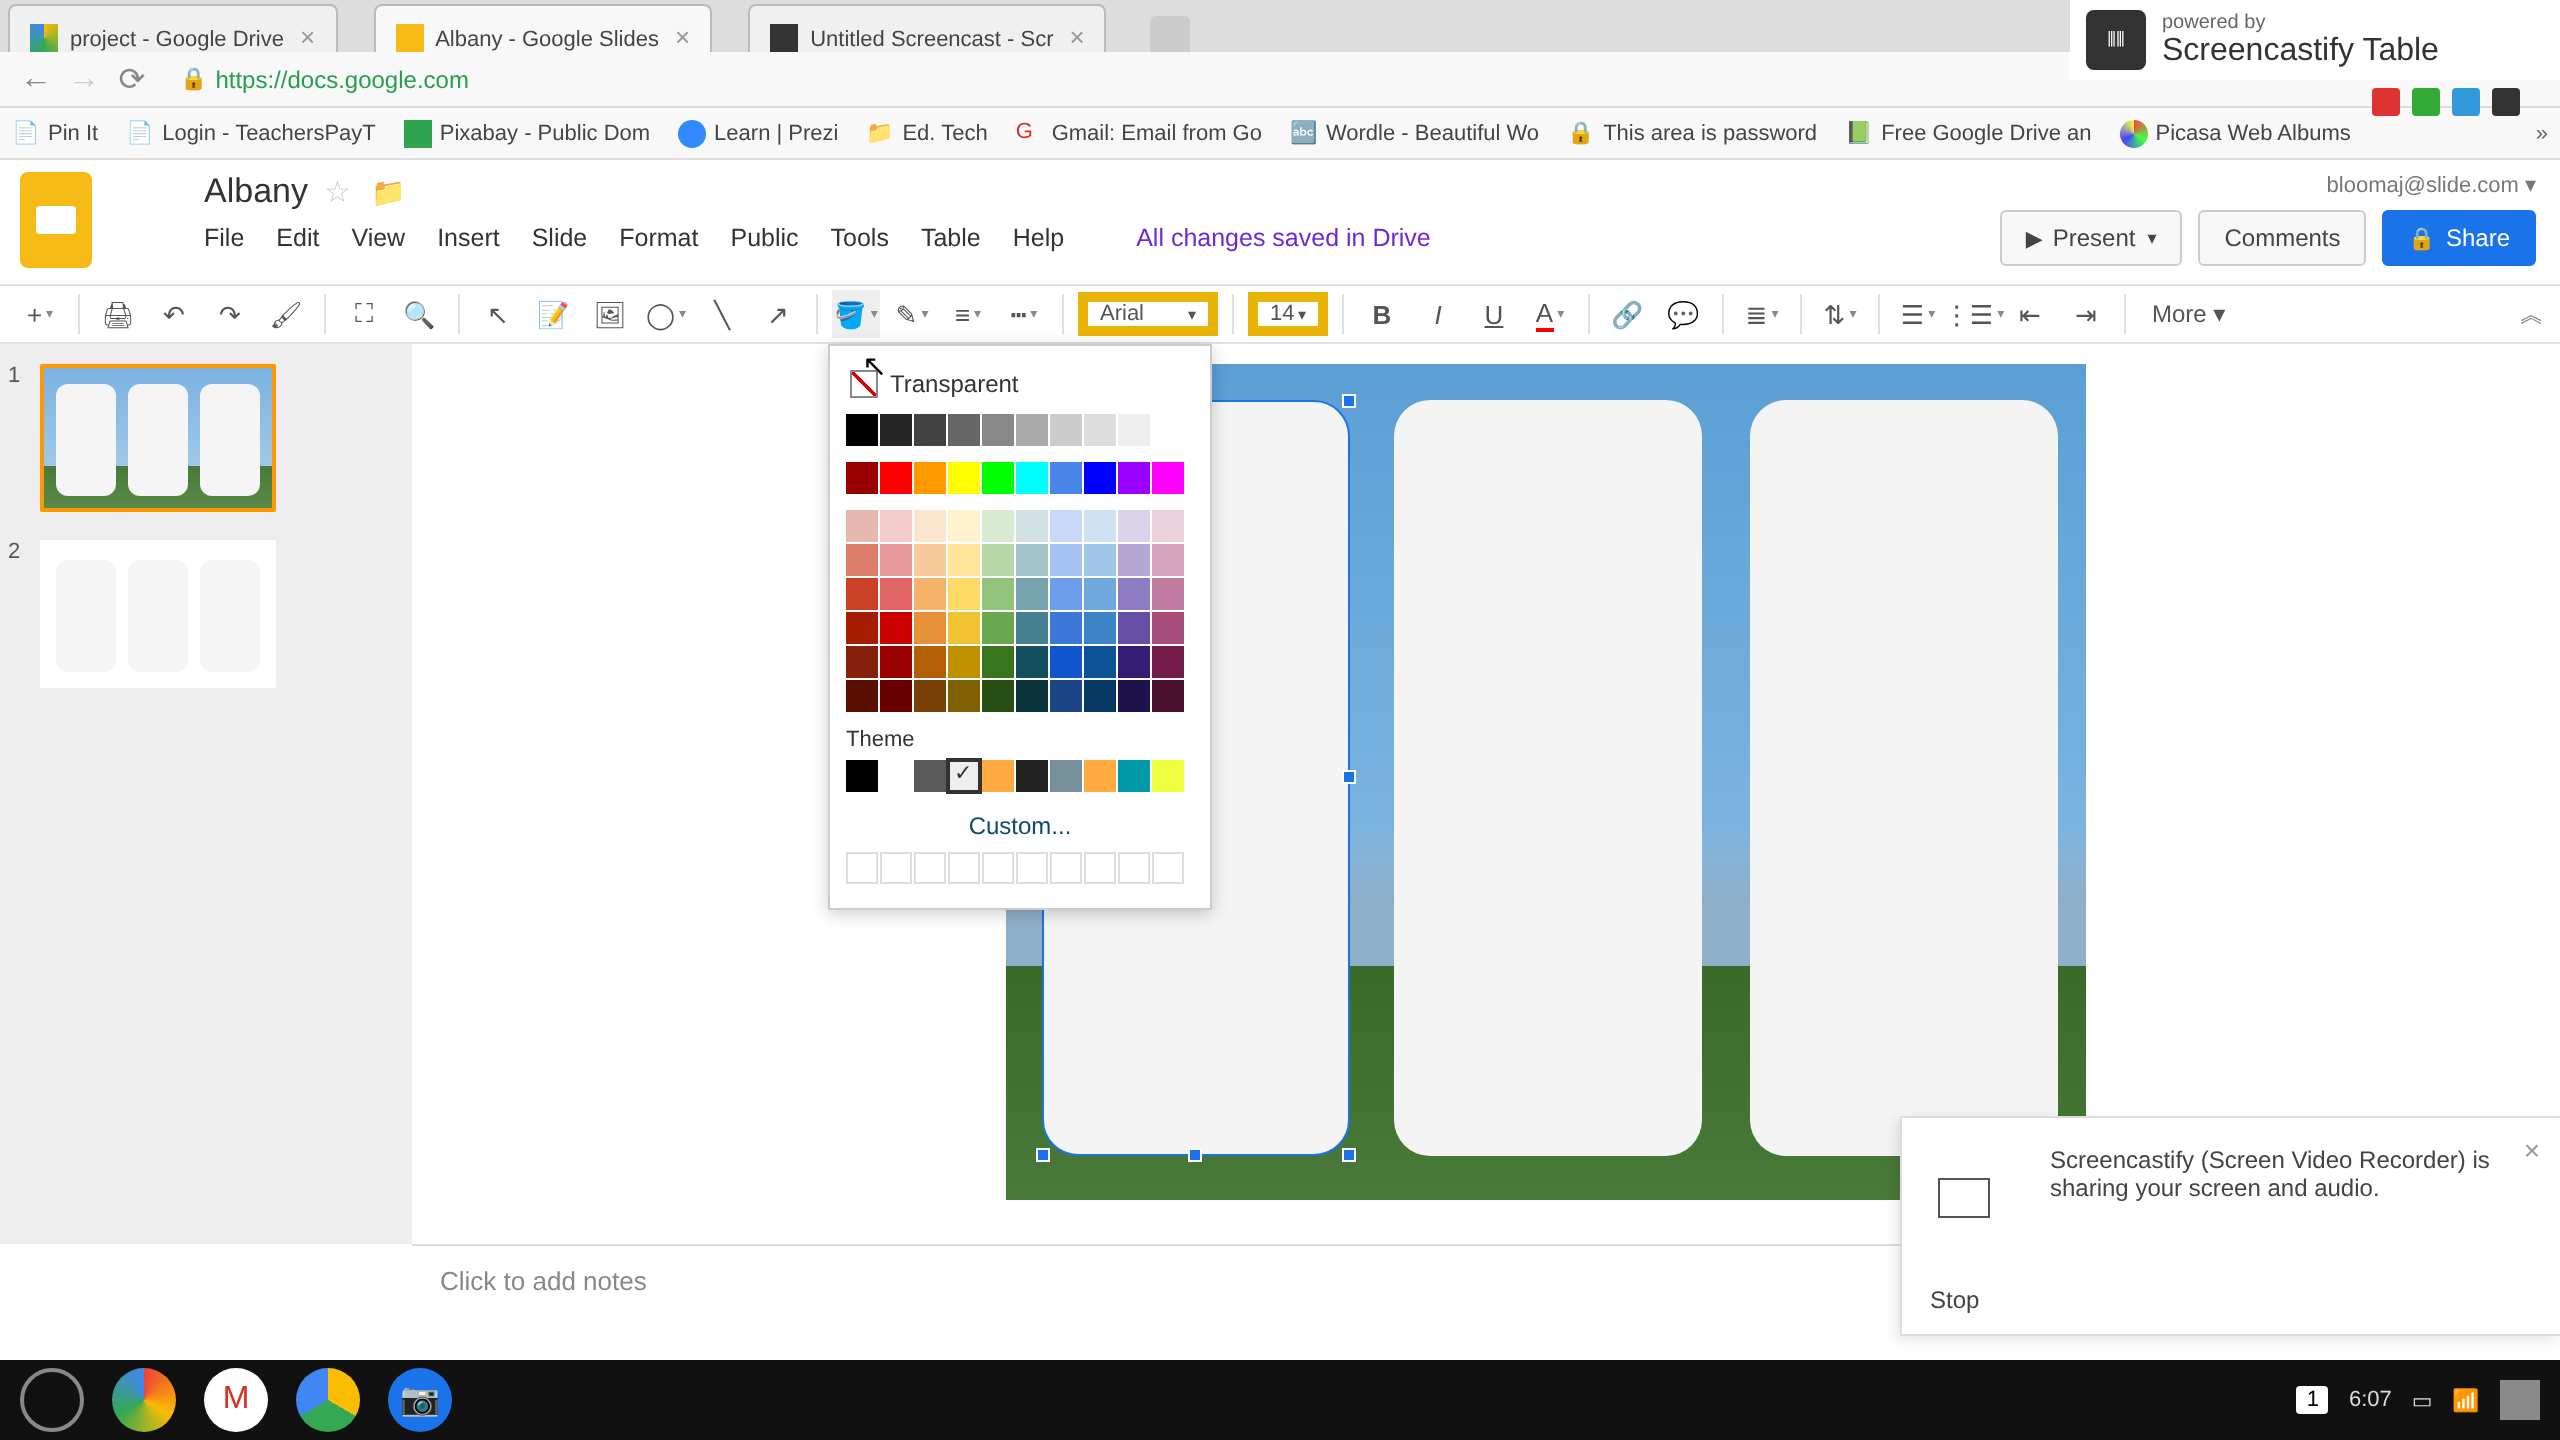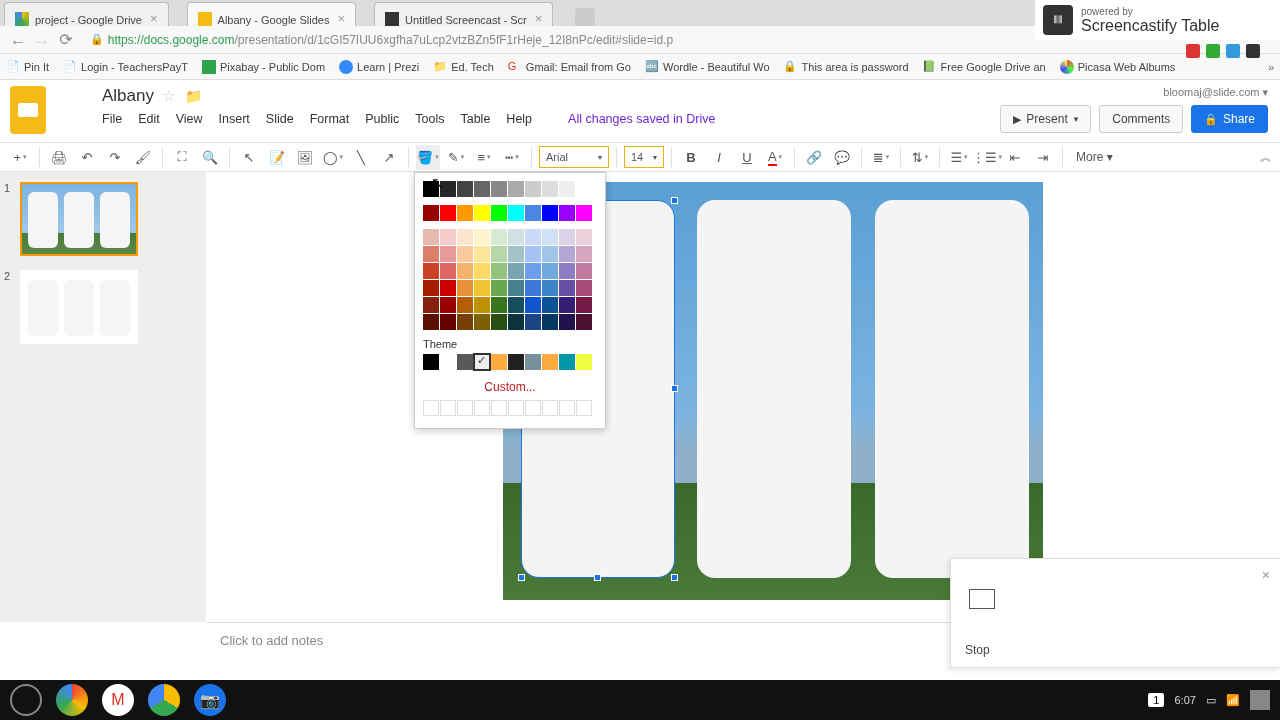--- a/index.html
+++ b/index.html
@@ -41,21 +41,21 @@
 .hbtn { height: 28px; padding: 0 12px; border: 1px solid #ccc; border-radius: 3px; font-size: 12px; color: #444; display: flex; align-items: center; background: #f8f8f8; }
 .hbtn.blue { background: #1a73e8; color: #fff; border-color: #1a73e8; }
 .hbtn-icon { margin-right: 5px; font-size: 11px; }
 .hbtn.split::after { content: "▾"; margin-left: 6px; font-size: 9px; }
 
 
 .toolbar { height: 30px; border-top: 1px solid #e0e0e0; border-bottom: 1px solid #e0e0e0; display: flex; align-items: center; padding: 0 8px; gap: 4px; position: relative; }
 .tbtn { width: 24px; height: 24px; display: flex; align-items: center; justify-content: center; color: #555; font-size: 13px; }
 .tbtn.dd::after { content: "▾"; font-size: 7px; margin-left: 2px; color: #888; }
 .tsep { width: 1px; height: 20px; background: #e0e0e0; margin: 0 3px; }
-.font-sel { width: 70px; height: 22px; border: 1px solid #eab308; font-size: 11px; padding: 0 6px; display: flex; align-items: center; color: #555; }
+.font-sel { width: 70px; height: 22px; border: 5px solid #eab308; font-size: 11px; padding: 0 6px; display: flex; align-items: center; color: #555; }
 .font-sel::after { content: "▾"; margin-left: auto; font-size: 8px; }
 .size-sel { width: 40px; }
 .more-btn { font-size: 12px; color: #555; padding: 0 6px; }
 .expand-chevron { margin-left: auto; color: #888; font-size: 12px; }
 
 
 .workspace { display: flex; height: 450px; }
 .filmstrip { width: 206px; background: #eee; padding: 10px 16px; overflow-y: auto; }
 .slide-thumb { position: relative; margin-bottom: 14px; }
 .slide-num { position: absolute; left: -12px; top: 0; font-size: 11px; color: #555; }
@@ -86,21 +86,21 @@
 .color-picker { position: absolute; top: 172px; left: 414px; width: 192px; background: #fff; border: 1px solid #ccc; box-shadow: 0 2px 8px rgba(0,0,0,0.2); padding: 8px 8px 12px; z-index: 100; }
 .cp-transparent { display: flex; align-items: center; font-size: 12px; color: #333; padding: 4px 2px 8px; }
 .cp-trans-icon { width: 14px; height: 14px; margin-right: 6px; border: 1px solid #888; background: linear-gradient(45deg, #fff 45%, #d00 45%, #d00 55%, #fff 55%); }
 .swatch-grid { display: flex; flex-wrap: wrap; gap: 1px; margin-bottom: 8px; }
 .swatch { width: 16px; height: 16px; }
 .cp-label { font-size: 11px; color: #333; margin: 4px 0; }
 .theme-row { display: flex; gap: 1px; margin-bottom: 10px; }
 .theme-sw { width: 16px; height: 16px; }
 .theme-sw.sel { outline: 2px solid #333; outline-offset: -1px; position: relative; }
 .theme-sw.sel::after { content: "✓"; position: absolute; font-size: 11px; color: #333; left: 3px; top: 0; }
-.custom-label { text-align: center; font-size: 12px; color: #b91c1c; margin-bottom: 6px; }
+.custom-label { text-align: center; font-size: 12px; color: #0c4a6e; margin-bottom: 6px; }
 .custom-row { display: flex; gap: 1px; }
 .custom-sw { width: 16px; height: 16px; border: 1px solid #ddd; background: #fff; }
 
 
 .notes-bar { height: 44px; border-top: 1px solid #ddd; padding: 10px 14px; font-size: 13px; color: #888; margin-left: 206px; }
 
 
 .sc-brand { position: absolute; top: 0; right: 0; width: 245px; height: 40px; background: #fff; display: flex; align-items: center; padding: 4px 8px; }
 .sc-logo { width: 30px; height: 30px; background: #333; border-radius: 4px; margin-right: 8px; display: flex; align-items: center; justify-content: center; color: #fff; font-size: 10px; }
 .sc-text { font-size: 10px; color: #666; line-height: 1.1; }
@@ -145,21 +145,20 @@
   <div class="new-tab"></div>
 </div>
 
 <div class="addr-bar">
   <div class="nav-btn">←</div>
   <div class="nav-btn" style="color:#ccc">→</div>
   <div class="nav-btn">⟳</div>
   <div class="addr-input">
     <span class="lock">🔒</span>
     <span class="url-host">https://docs.google.com</span>
-      <span class="url-path">/presentation/d/1cGI57IUU6xgfha7uLcp2vtzBZn5fF1rHeje_12I8nPc/edit#slide=id.p</span>
   </div>
 </div>
 
 <div class="bm-bar">
   <div class="bm">
       <span class="bm-icon">📄</span>
       <span>Pin It</span>
     </div>
   <div class="bm">
       <span class="bm-icon">📄</span>
@@ -353,20 +352,24 @@
       </div>
       <div class="panel p2"></div>
       <div class="panel p3"></div>
     </div>
   </div>
 </div>
 
 <div class="notes-bar">Click to add notes</div>
 
 <div class="color-picker">
+  <div class="cp-transparent">
+    <span class="cp-trans-icon"></span>
+    <span>Transparent</span>
+  </div>
   <div class="swatch-grid" id="gray-row">
       <div class="swatch" style="background: rgb(0, 0, 0);"></div>
       <div class="swatch" style="background: rgb(38, 38, 38);"></div>
       <div class="swatch" style="background: rgb(67, 67, 67);"></div>
       <div class="swatch" style="background: rgb(102, 102, 102);"></div>
       <div class="swatch" style="background: rgb(136, 136, 136);"></div>
       <div class="swatch" style="background: rgb(170, 170, 170);"></div>
       <div class="swatch" style="background: rgb(204, 204, 204);"></div>
       <div class="swatch" style="background: rgb(221, 221, 221);"></div>
       <div class="swatch" style="background: rgb(238, 238, 238);"></div>
@@ -479,20 +482,21 @@
 <div class="sc-brand">
   <div class="sc-logo">⦀⦀</div>
   <div>
     <div class="sc-text">powered by</div>
     <div class="sc-text-big">Screencastify Table</div>
   </div>
 </div>
 
 <div class="sc-notif">
   <div class="sc-notif-icon"></div>
+  <div class="sc-notif-body">Screencastify (Screen Video Recorder) is sharing your screen and audio.</div>
   <div class="sc-notif-close">×</div>
   <div class="sc-stop">Stop</div>
 </div>
 
 <div class="taskbar">
   <div class="tb-icon" style="border:2px solid #888"></div>
   <div class="tb-icon" style="background:conic-gradient(#ea4335,#fbbc04,#34a853,#4285f4)"></div>
   <div class="tb-icon" style="background:#fff;color:#d93025">M</div>
   <div class="tb-icon" style="background:conic-gradient(#fbbc04 120deg,#34a853 120deg 240deg,#4285f4 240deg)"></div>
   <div class="tb-icon" style="background:#1a73e8;color:#fff">📷</div>

